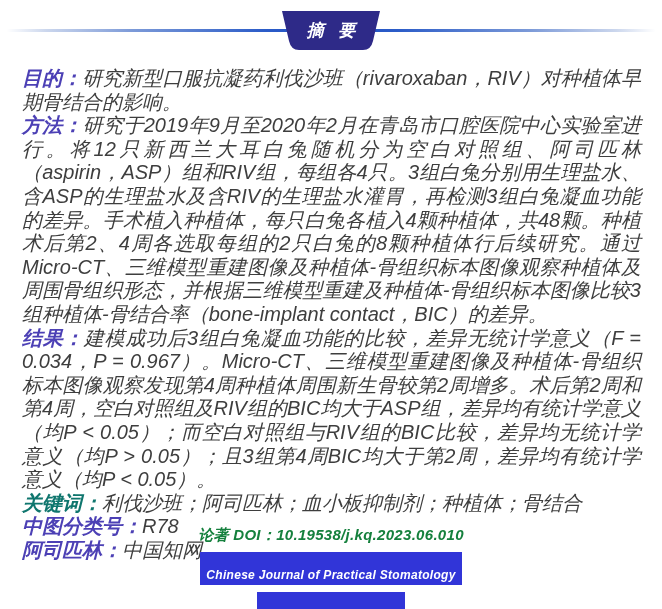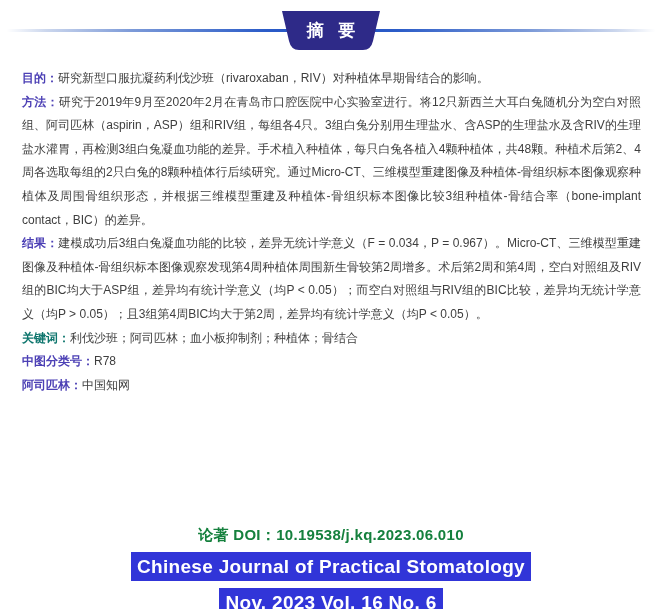--- a/index.html
+++ b/index.html
@@ -2,21 +2,21 @@
 <html><head>
 <meta charset="utf-8">
 <style>
   html, body { margin: 0; padding: 0; }
   body {
     width: 662px; height: 609px;
     background: #ffffff;
     font-family: "Liberation Sans", "DejaVu Sans", sans-serif;
     overflow: hidden;
   }
-  .page { position: relative; width: 662px; height: 609px; background: #fff; }
+  .page { position: relative; width: 662px; height: 609px; background: #fff; font-style: italic; }
 
   
   .header { position: relative; height: 56px; }
   .divider {
     position: absolute; left: 0; right: 0; top: 29px; height: 3px;
     background: linear-gradient(90deg,
       rgba(90,130,200,0) 1%,
       rgba(140,165,215,0.45) 7%,
       #7c9ad8 20%,
       #2b5cc8 40%,
@@ -35,40 +35,40 @@
     display: flex; align-items: center; justify-content: center;
   }
   .badge span {
     color: #ffffff; font-weight: 700; font-size: 17px; letter-spacing: 5px;
     padding-left: 5px; 
   }
 
   
   .content {
     margin: 11px 21px 16px 22px;
-    font-size: 12px; line-height: 23.6px;
+    font-size: 20px; line-height: 23.6px;
     color: #3e3e3e;
     text-align: justify;
   }
   .content p { margin: 0; }
   .lbl { color: #4c40b5; font-weight: 700; }
   .lbl-dark { color: #0f766e; font-weight: 700; }
   .meta-line { margin-top: 1px; }
 
   
   .footer { position: absolute; left: 0; right: 0; top: 526px; text-align: center; }
   .doi {
     margin: 0; color: #15803d; font-weight: 700; font-size: 15px; letter-spacing: 0.3px;
   }
   .hl-line { margin: 7px 0 0 0; }
   .hl {
     display: inline-block;
     background: #3135d8; color: #ffffff;
-    font-weight: 700; font-size: 19px;
-    padding: 4px 6px 3px 6px;
+    font-weight: 700; font-size: 12px;
+    padding: 16px 6px 3px 6px;
     letter-spacing: 0.3px;
   }
 </style>
 </head>
 <body>
 
 <div class="page">
 
   <div class="header">
     <div class="divider"></div>

